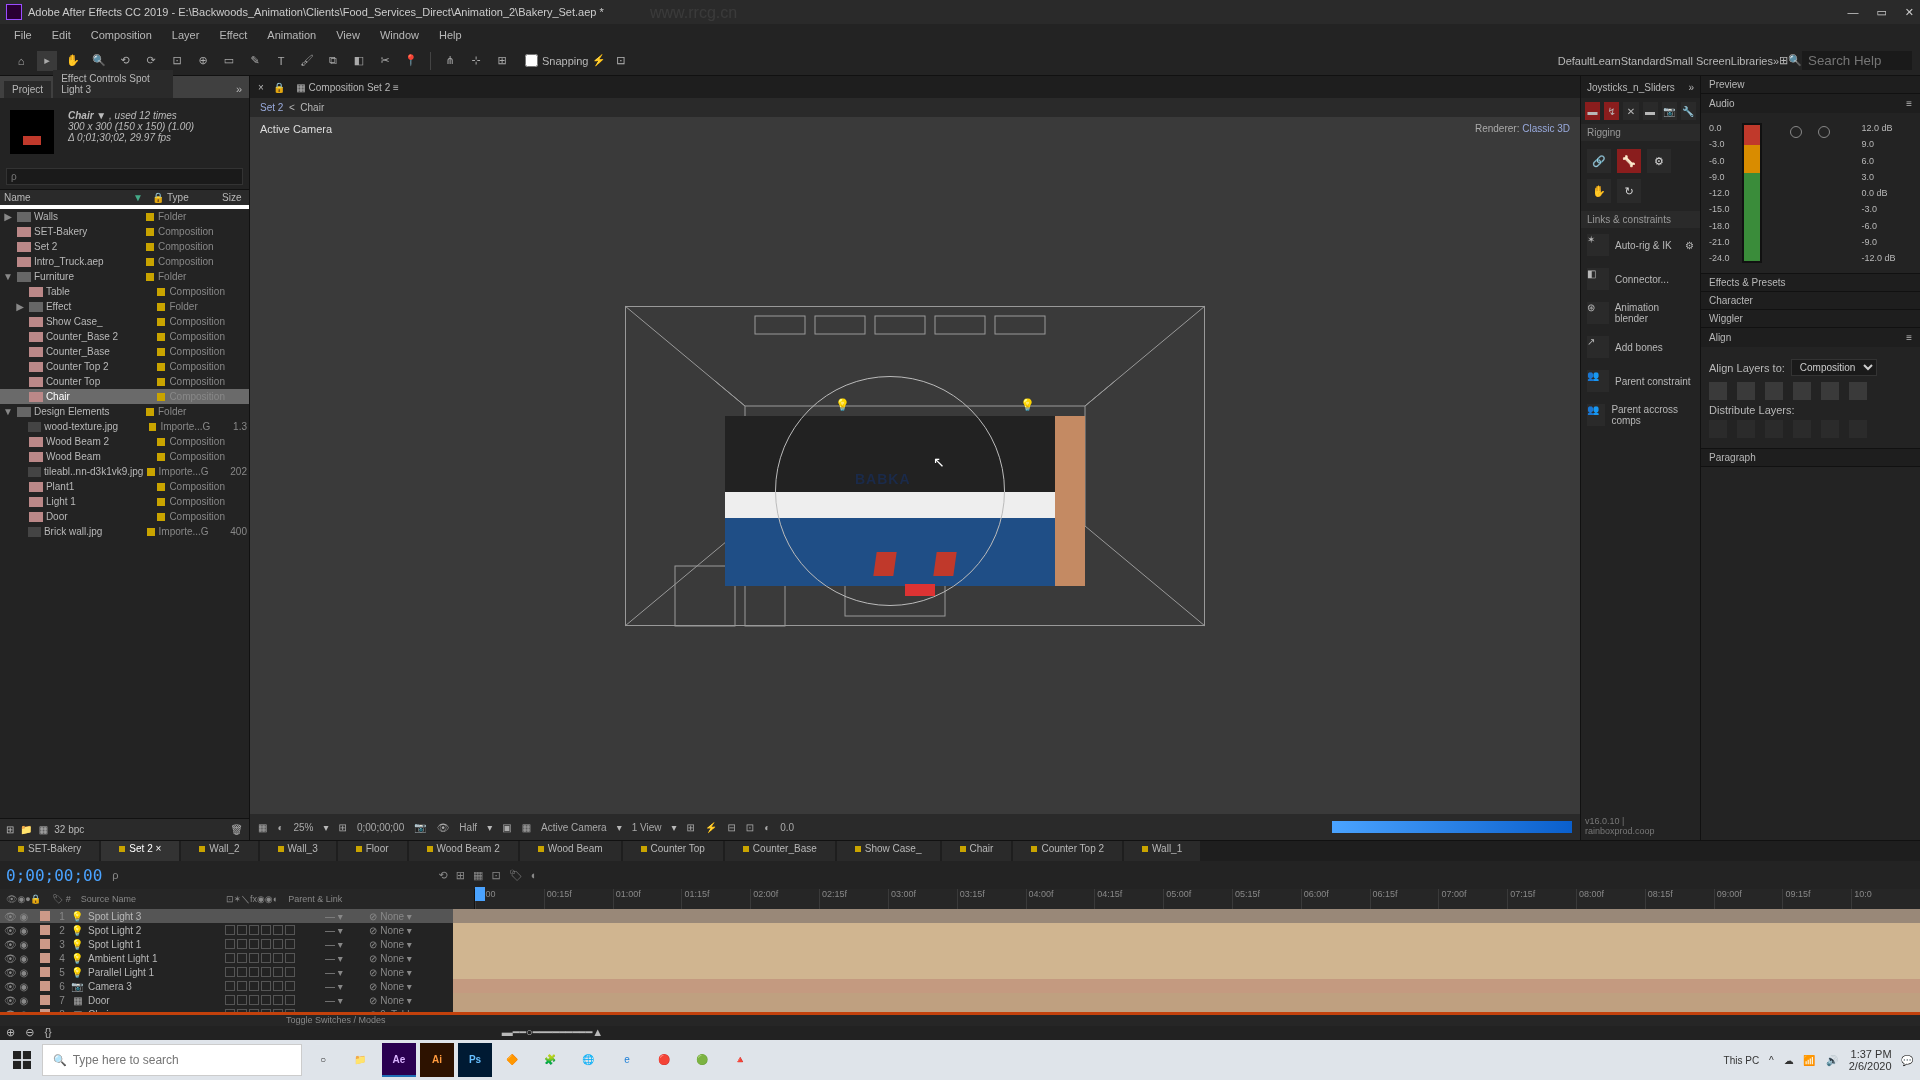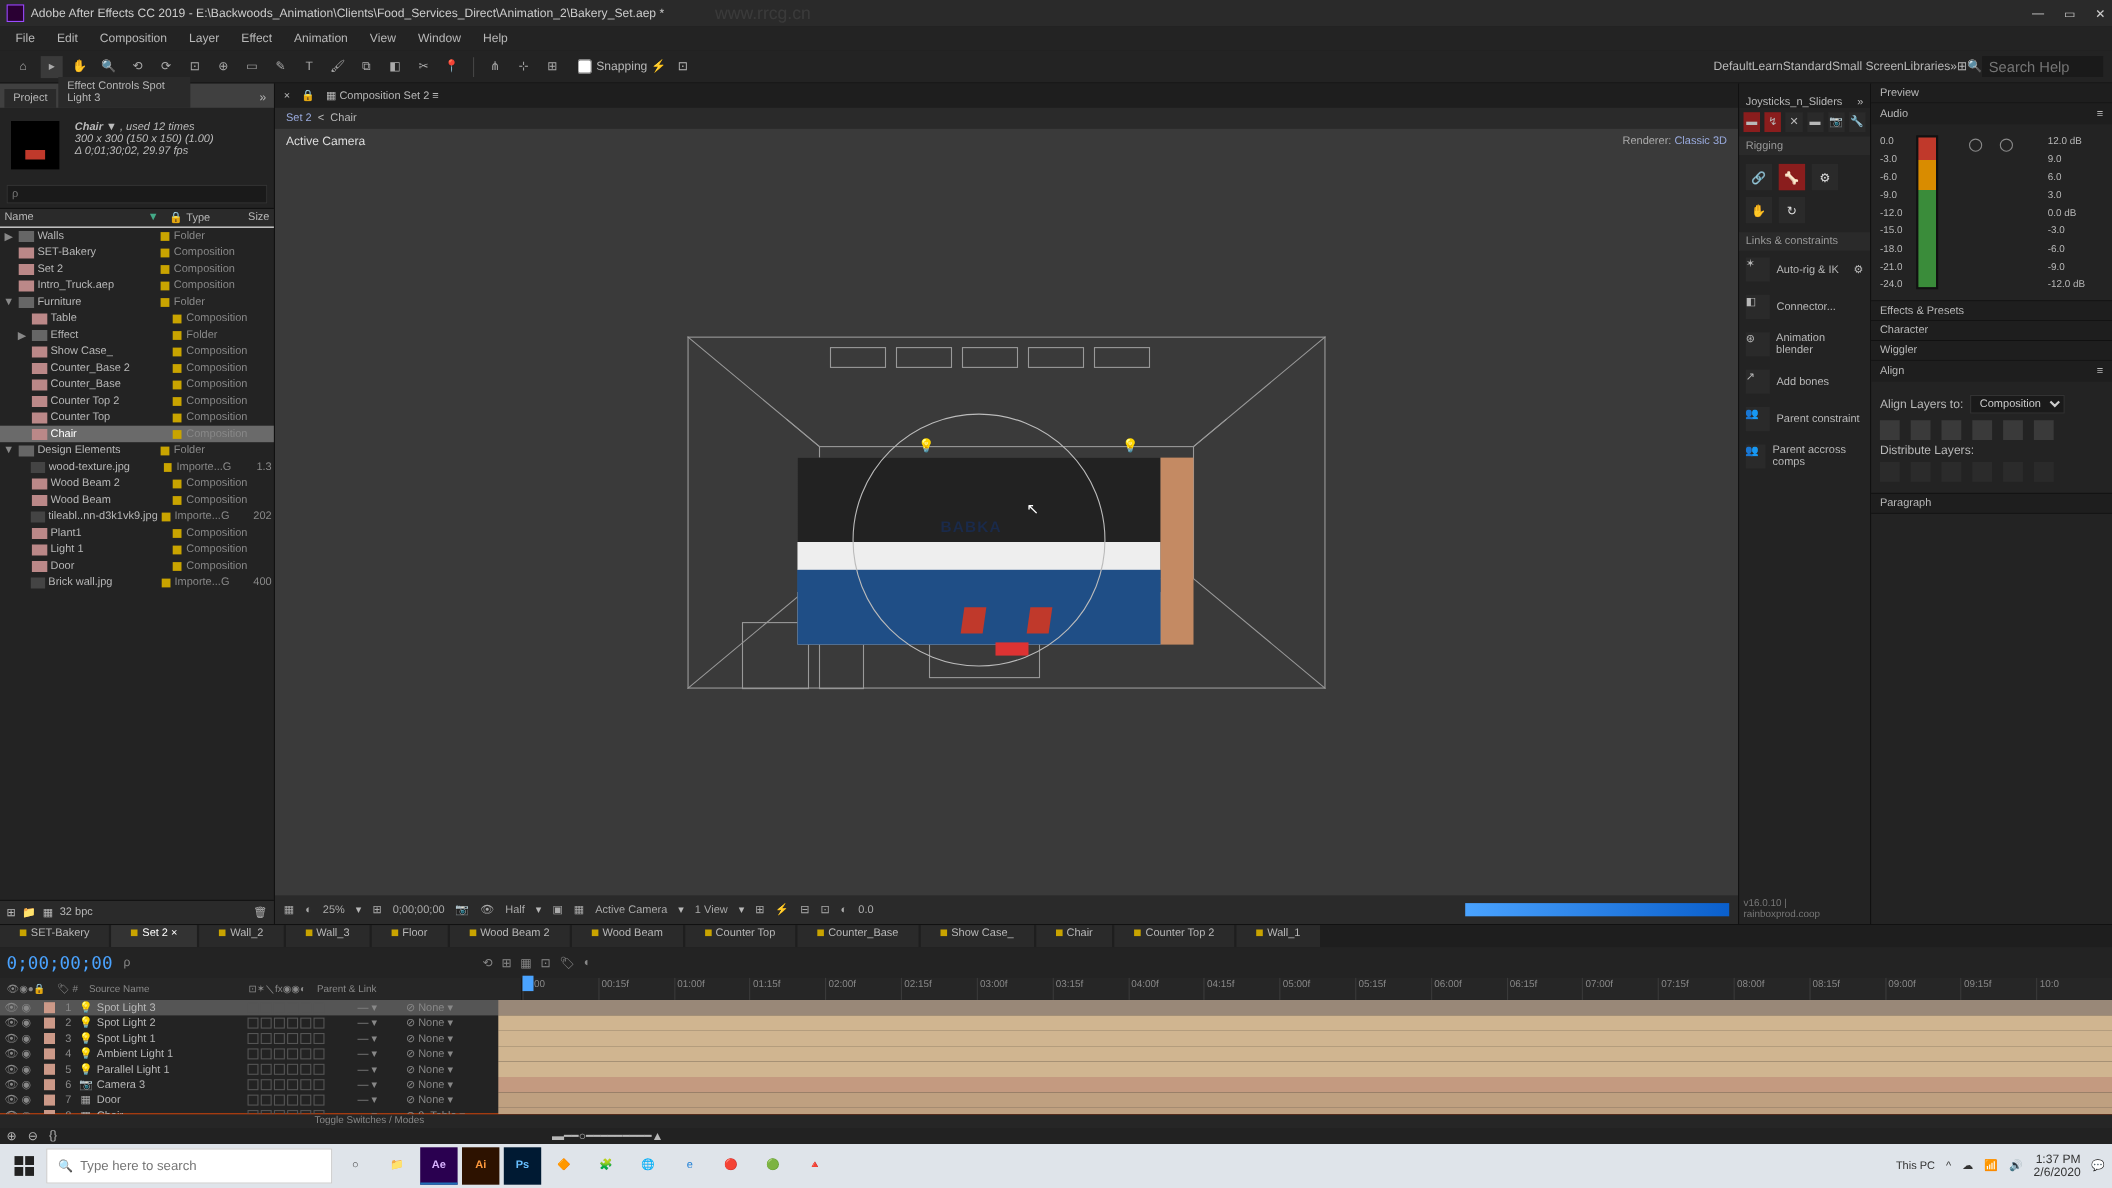--- a/index.html
+++ b/index.html
@@ -31,21 +31,21 @@
 
 .project { width:250px; background:#232323; border-right:1px solid #111; display:flex; flex-direction:column; }
 .project .tabs { background:#404040; height:22px; display:flex; padding:0 4px; gap:2px;align-items:flex-end; }
 .project .tabs .tab { padding:3px 8px; background:#2a2a2a; font-size:10px; }
 .project .thumbrow { padding:12px 10px; display:flex; gap:14px;font-style:italic; }
 .project .thumb { width:44px; height:44px; background:#000; display:flex; align-items:center; justify-content:center; }
 .project .thumb-inner { width:18px; height:26px; background:linear-gradient(#000 0 66%, #c0392b 66% 100%); }
 .project .meta { font-size:10px; color:#bbb; }
 .project .searchrow { padding:2px 6px 4px 6px; }
 .project .searchrow input { width:100%; background:#1a1a1a; border:1px solid #333; color:#ccc; padding:2px 4px; font-size:10px; }
-.project .cols { display:flex; background:#2a2a2a; padding:2px 4px; border-top:1px solid #111; border-bottom:1px solid #ffffff; font-size:10px;justify-content:space-between; }
+.project .cols { display:flex; background:#2a2a2a; padding:2px 4px; border-top:1px solid #111; border-bottom:4px solid #ffffff; font-size:10px; }
 .project .cols .cname { width:120px; }
 .project .cols .clabel { width:28px; text-align:center; }
 .project .cols .ctype { width:70px; }
 .project .tree { flex:1; overflow:auto; }
 .project .row { display:flex; align-items:center; height:15px; padding:0 2px; font-size:10px; }
 .project .row.selected { background:#6a6a6a; color:#fff; }
 .project .row .arrow { width:12px; text-align:center; color:#888; }
 .project .row .ficon { width:14px; height:10px; margin:0 3px; background:#444; }
 .project .row .ficon.folder { background:#666; }
 .project .row .ficon.comp { background:#b88; }
@@ -79,21 +79,21 @@
 .scene3d .light-icon { position:absolute; color:#ddd; font-size:12px; }
 .scene3d .cursor { position:absolute; left:308px; top:148px; color:#fff; font-size:14px; }
 
 .viewer .controls { height:26px; background:#2a2a2a; display:flex; align-items:center; gap:10px; padding:0 8px; font-size:10px; }
 .viewer .controls .ctl { color:#aaa; }
 .viewer .controls .bluebar { margin-left:auto; height:12px; width:240px; background:linear-gradient(90deg,#4aa3ff,#0a5fcc); }
 
 
 .rightcol { width:340px; background:#232323; border-left:1px solid #111; display:flex; }
 .rigpanel { width:120px; border-right:1px solid #111; display:flex; flex-direction:column; }
-.rigpanel .tabrow { height:22px; background:#1e1e1e; display:flex; align-items:flex-end; padding:0 6px; font-size:10px; justify-content:space-between; }
+.rigpanel .tabrow { height:22px; background:#1e1e1e; display:flex; align-items:center; padding:0 6px; font-size:10px; justify-content:space-between; }
 .rigpanel .iconrow { display:flex; gap:4px; padding:4px; }
 .rigpanel .iconrow .ricon { width:18px; height:18px; background:#2a2a2a; display:flex; align-items:center; justify-content:center; font-size:10px; }
 .rigpanel .section-hdr { background:#2a2a2a; padding:3px 6px; font-size:10px; color:#999; }
 .rigpanel .bigicons { display:flex; gap:6px; padding:8px 6px; flex-wrap:wrap; }
 .rigpanel .bigicons .bi { width:24px; height:24px; background:#2a2a2a; display:flex; align-items:center; justify-content:center; color:#ddd; }
 .rigpanel .bigicons .bi.active { background:#8a1d1d; }
 .rigpanel .opt { display:flex; align-items:center; gap:6px; padding:6px; font-size:10px; }
 .rigpanel .opt .oicon { width:22px; height:22px; background:#2a2a2a; }
 .rigpanel .ver { margin-top:auto; font-size:9px; color:#777; padding:4px; }
 
@@ -139,21 +139,21 @@
 .timeline .lrow .switches { width:100px; display:flex; gap:2px; }
 .timeline .lrow .switches .sw { width:10px; height:10px; border:1px solid #555; }
 .timeline .lrow .mode { width:44px; color:#888; }
 .timeline .lrow .parent { width:80px; color:#888; }
 .timeline .lrow .bar { flex:1; height:100%; margin-left:4px; }
 .timeline .lrow .bar.light { background:#d0b590; }
 .timeline .lrow .bar.cam { background:#c49a80; }
 .timeline .lrow .bar.comp { background:#bfa080; }
 .timeline .lrow.selected { background:#555; }
 .timeline .lrow.selected .bar { background:#998878; }
-.timeline .toggles { height:14px; background:#262626; font-size:9px; color:#888; padding:0 6px; border-top:1px solid #c2410c; }
+.timeline .toggles { height:14px; background:#262626; font-size:9px; color:#888; padding:0 6px; border-top:3px solid #c2410c; }
 .timeline .botbar { height:14px; display:flex; padding:0 6px; gap:10px; background:#222; }
 
 
 .taskbar { height:40px; background:#dfe4ea; display:flex; align-items:center; padding:0 6px; gap:4px; color:#333; }
 .taskbar .start { width:32px; height:32px; display:flex; align-items:center; justify-content:center; }
 .taskbar .start svg { width:18px; height:18px; }
 .taskbar .search { flex:0 0 260px; height:32px; background:#fff; border:1px solid #ccc; display:flex; align-items:center; padding:0 10px; gap:6px; }
 .taskbar .search input { border:none; outline:none; font-size:12px; flex:1; }
 .taskbar .appicon { width:34px; height:34px; display:flex; align-items:center; justify-content:center; font-size:10px; border-bottom:2px solid transparent; }
 .taskbar .appicon.active { border-bottom:2px solid #1f6fb5; background:#cfd6de; }

